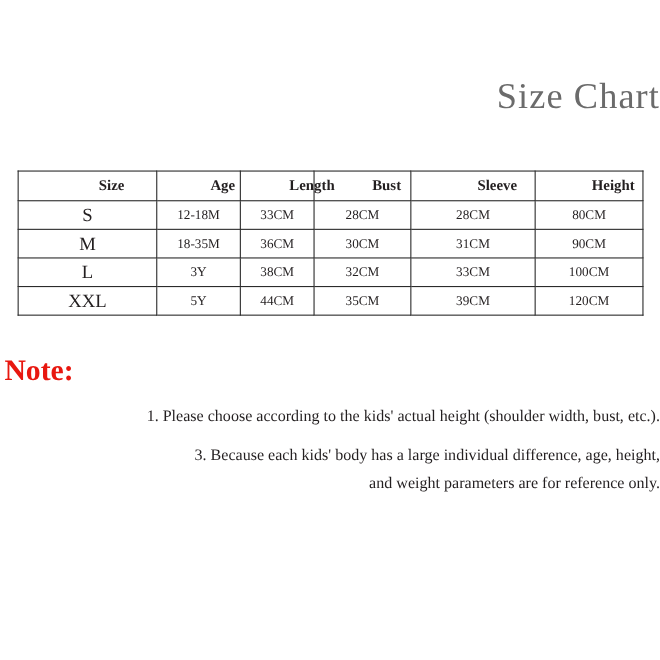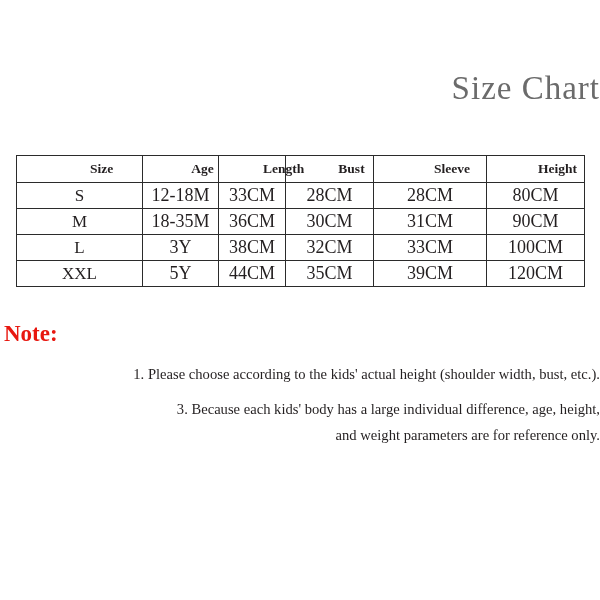--- a/index.html
+++ b/index.html
@@ -48,37 +48,37 @@
     line-height: 25px;
   }
   table.size-table thead th {
     font-size: 13.5px;
     font-weight: bold;
     height: 26px;
     line-height: 26px;
     padding-left: 44px;
   }
   table.size-table tbody td {
-    font-size: 18px;
+    font-size: 12px;
     font-weight: normal;
   }
   table.size-table tbody td.sizecol {
     font-size: 17px;
   }
   col.c1 { width: 126px; }
   col.c2 { width: 76px; }
   col.c3 { width: 67px; }
   col.c4 { width: 88px; }
   col.c5 { width: 113px; }
   col.c6 { width: 98px; }
 
   .note-head {
     margin: 34px 0 0 4px;
     font-family: "Liberation Serif", serif;
-    font-size: 23px;
+    font-size: 27px;
     font-weight: bold;
     color: #e8170f;
   }
   .notes {
     margin: 18px 0 0 4px;
   }
   .note-line {
     font-family: "Liberation Serif", serif;
     font-size: 14.6px;
     color: #231f20;

